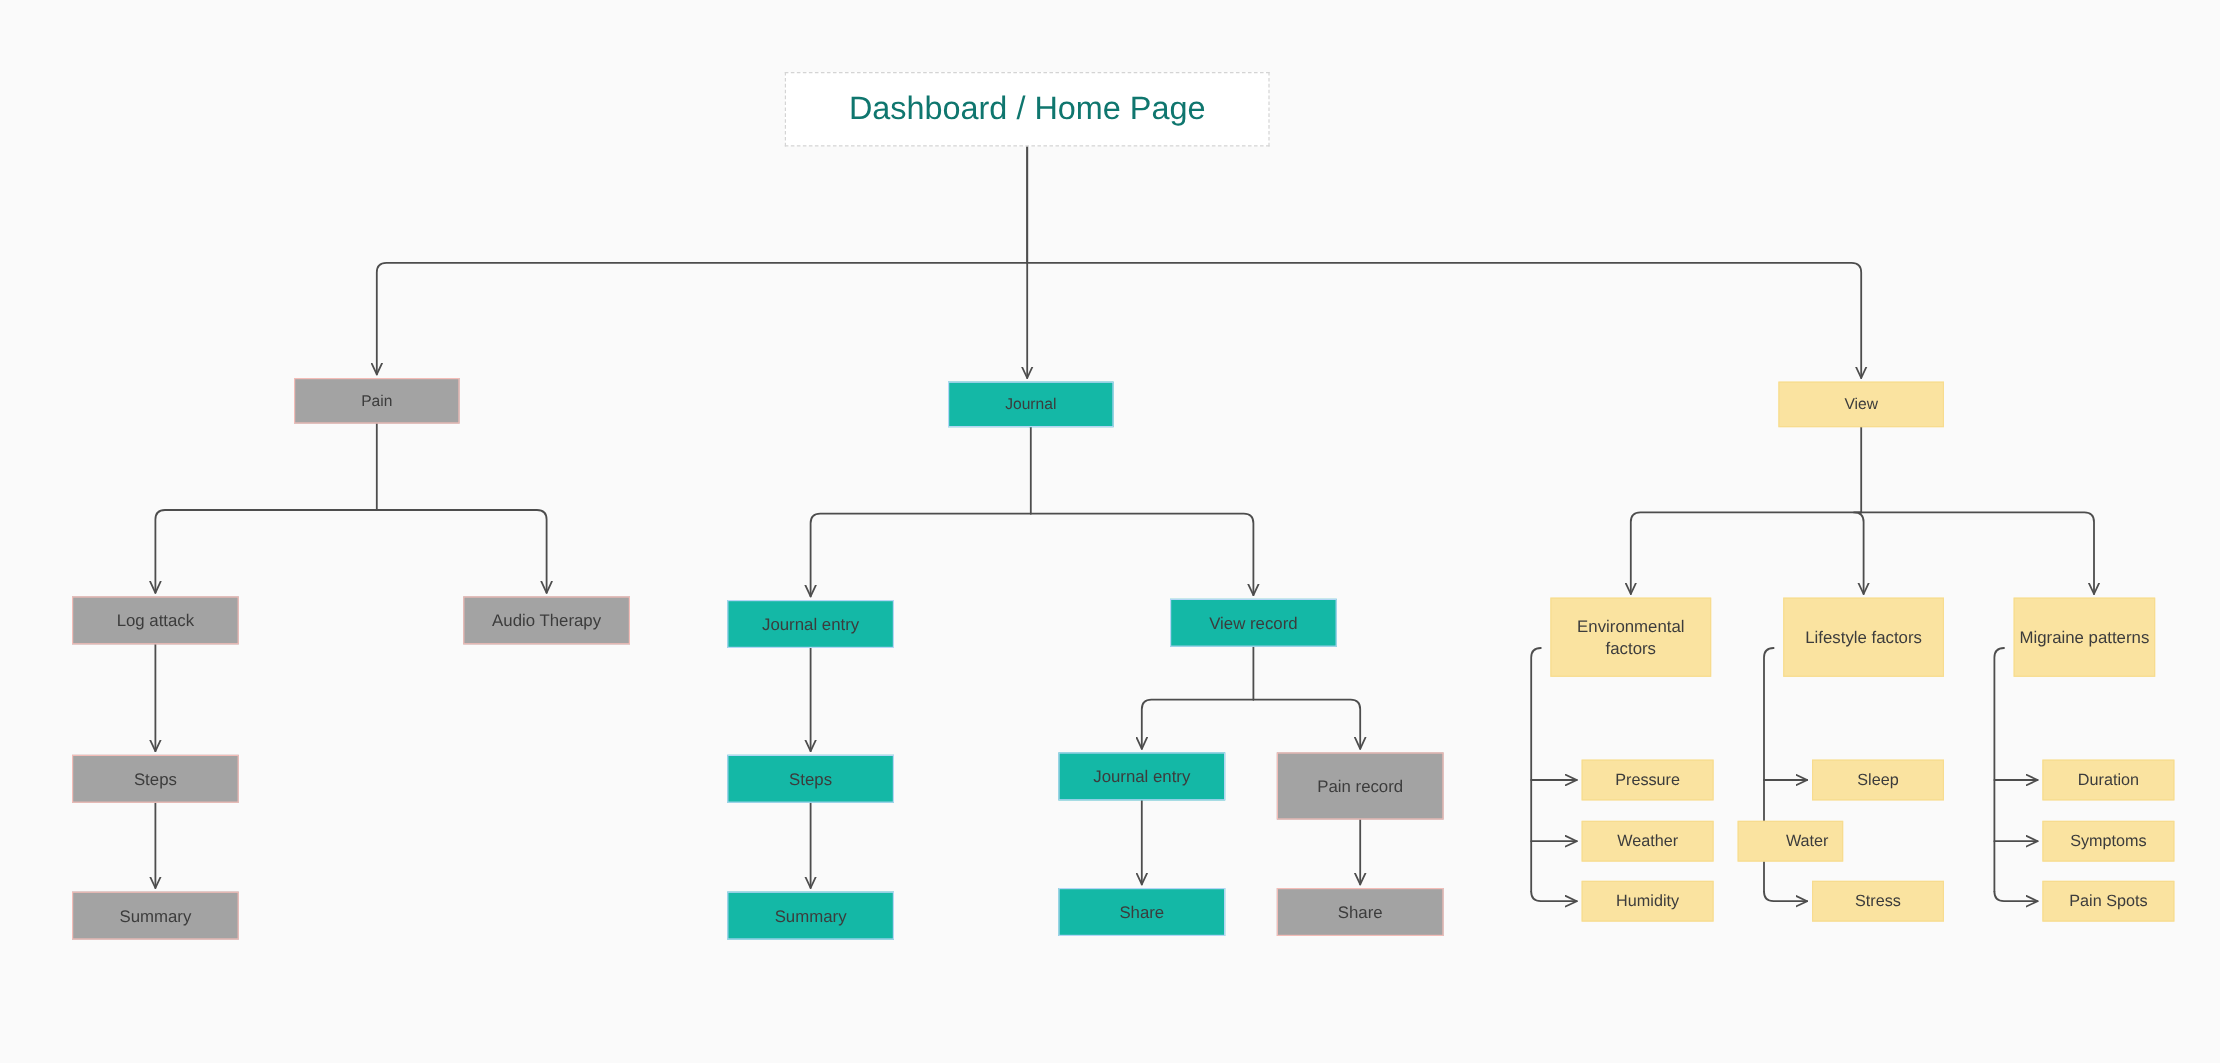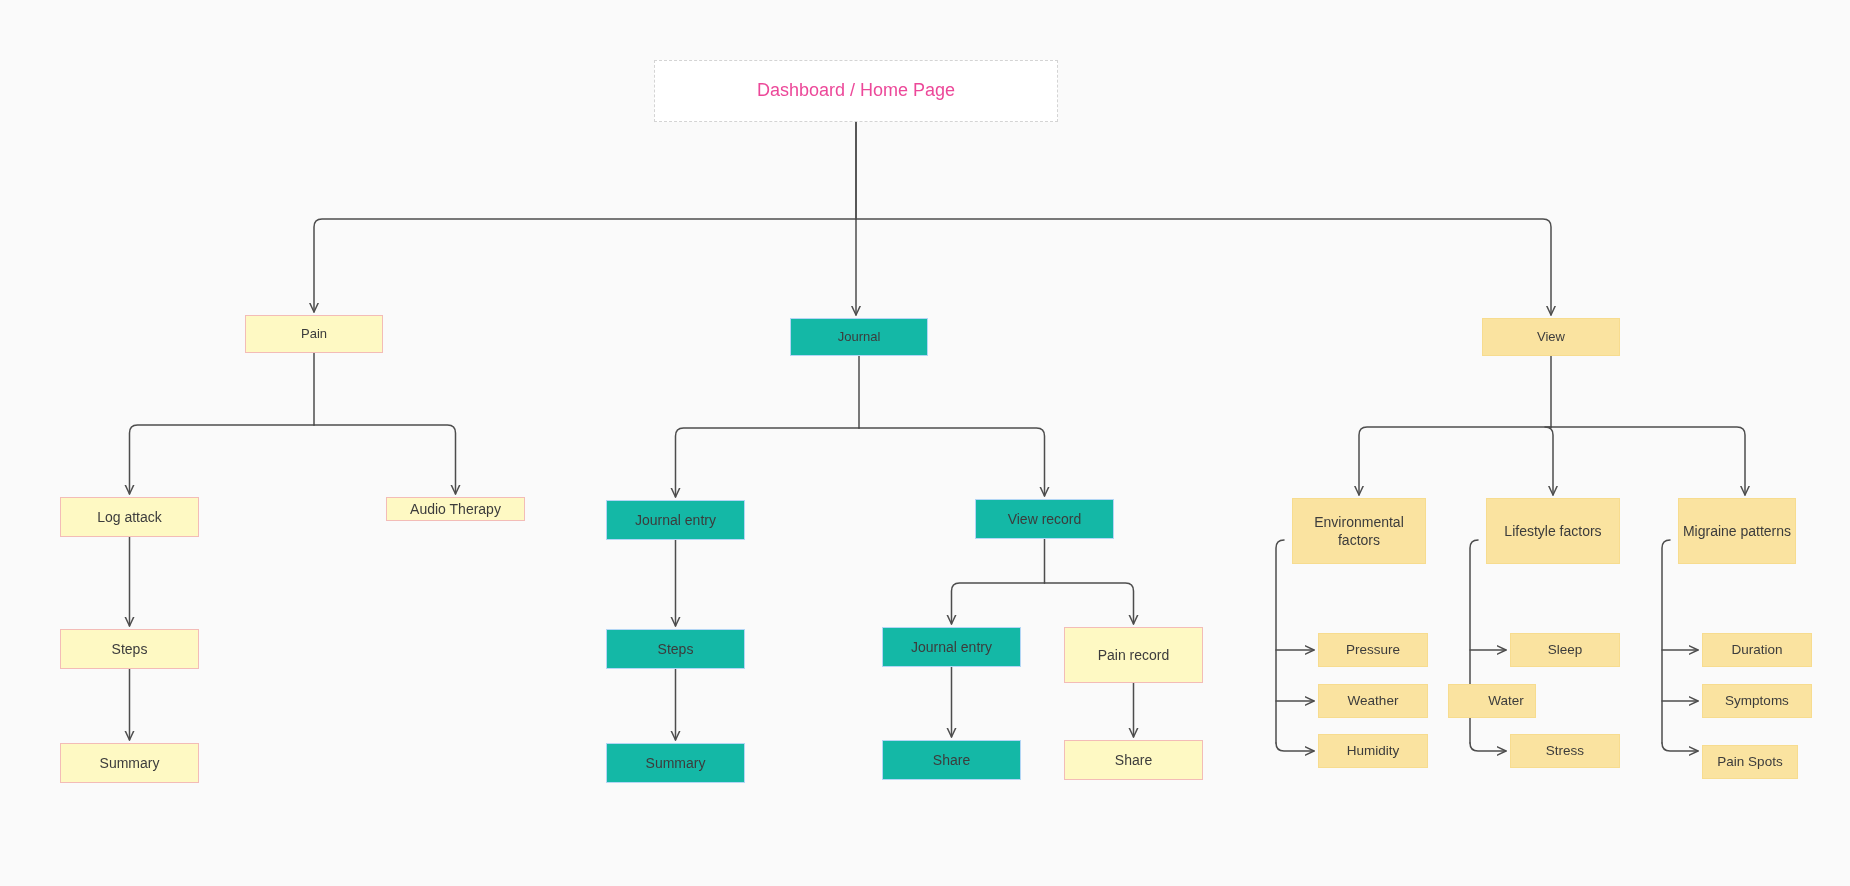--- a/index.html
+++ b/index.html
@@ -30,25 +30,25 @@
     align-items: center;
     justify-content: center;
     text-align: center;
     color: #3c3c3c;
     line-height: 1.3;
     border: 1px solid rgba(0,0,0,0.04);
   }
   .node.root {
     background: #ffffff;
     border: 1px dashed #d4d4d4;
-    font-size: 18px;
-    color: #ec4899;
+    font-size: 27px;
+    color: #0f766e;
     text-align: center;
   }
-  .node.pink   { background: #fef9c3; border-color: #f3bcb7; }
+  .node.pink   { background: #a3a3a3; border-color: #f3bcb7; }
   .node.blue   { background: #14b8a6; border-color: #b3d6f5; }
   .node.yellow { background: #fae3a0; border-color: #f7dc8f; }
   .node.lvl2 { font-size: 13px; }
   .node.lvl3 { font-size: 14px; }
   .node.lvl4 { font-size: 14px; }
   .node.grp  { font-size: 14px; }
   .node.leaf { font-size: 13.5px; }
 </style>
 </head>
 <body>
@@ -107,21 +107,21 @@
       </div>
       <div class="node blue lvl2" style="left: 790px; top: 318px; width: 138px; height: 38px;">
         <span>Journal</span>
       </div>
       <div class="node yellow lvl2" style="left: 1482px; top: 318px; width: 138px; height: 38px;">
         <span>View</span>
       </div>
       <div class="node pink lvl3" style="left: 60px; top: 497px; width: 139px; height: 40px;">
         <span>Log attack</span>
       </div>
-      <div class="node pink lvl3" style="left: 386px; top: 497px; width: 139px; height: 24px;">
+      <div class="node pink lvl3" style="left: 386px; top: 497px; width: 139px; height: 40px;">
         <span>Audio Therapy</span>
       </div>
       <div class="node pink lvl3" style="left: 60px; top: 629px; width: 139px; height: 40px;">
         <span>Steps</span>
       </div>
       <div class="node pink lvl3" style="left: 60px; top: 743px; width: 139px; height: 40px;">
         <span>Summary</span>
       </div>
       <div class="node blue lvl3" style="left: 606px; top: 500px; width: 139px; height: 40px;">
         <span>Journal entry</span>
@@ -173,17 +173,17 @@
       </div>
       <div class="node yellow leaf" style="left: 1510px; top: 734px; width: 110px; height: 34px;">
         <span>Stress</span>
       </div>
       <div class="node yellow leaf" style="left: 1702px; top: 633px; width: 110px; height: 34px;">
         <span>Duration</span>
       </div>
       <div class="node yellow leaf" style="left: 1702px; top: 684px; width: 110px; height: 34px;">
         <span>Symptoms</span>
       </div>
-      <div class="node yellow leaf" style="left: 1702px; top: 734px; width: 96px; height: 34px; margin-top: 11px;">
+      <div class="node yellow leaf" style="left: 1702px; top: 734px; width: 110px; height: 34px;">
         <span>Pain Spots</span>
       </div>
     </div>
 </div>
 
 </body></html>

